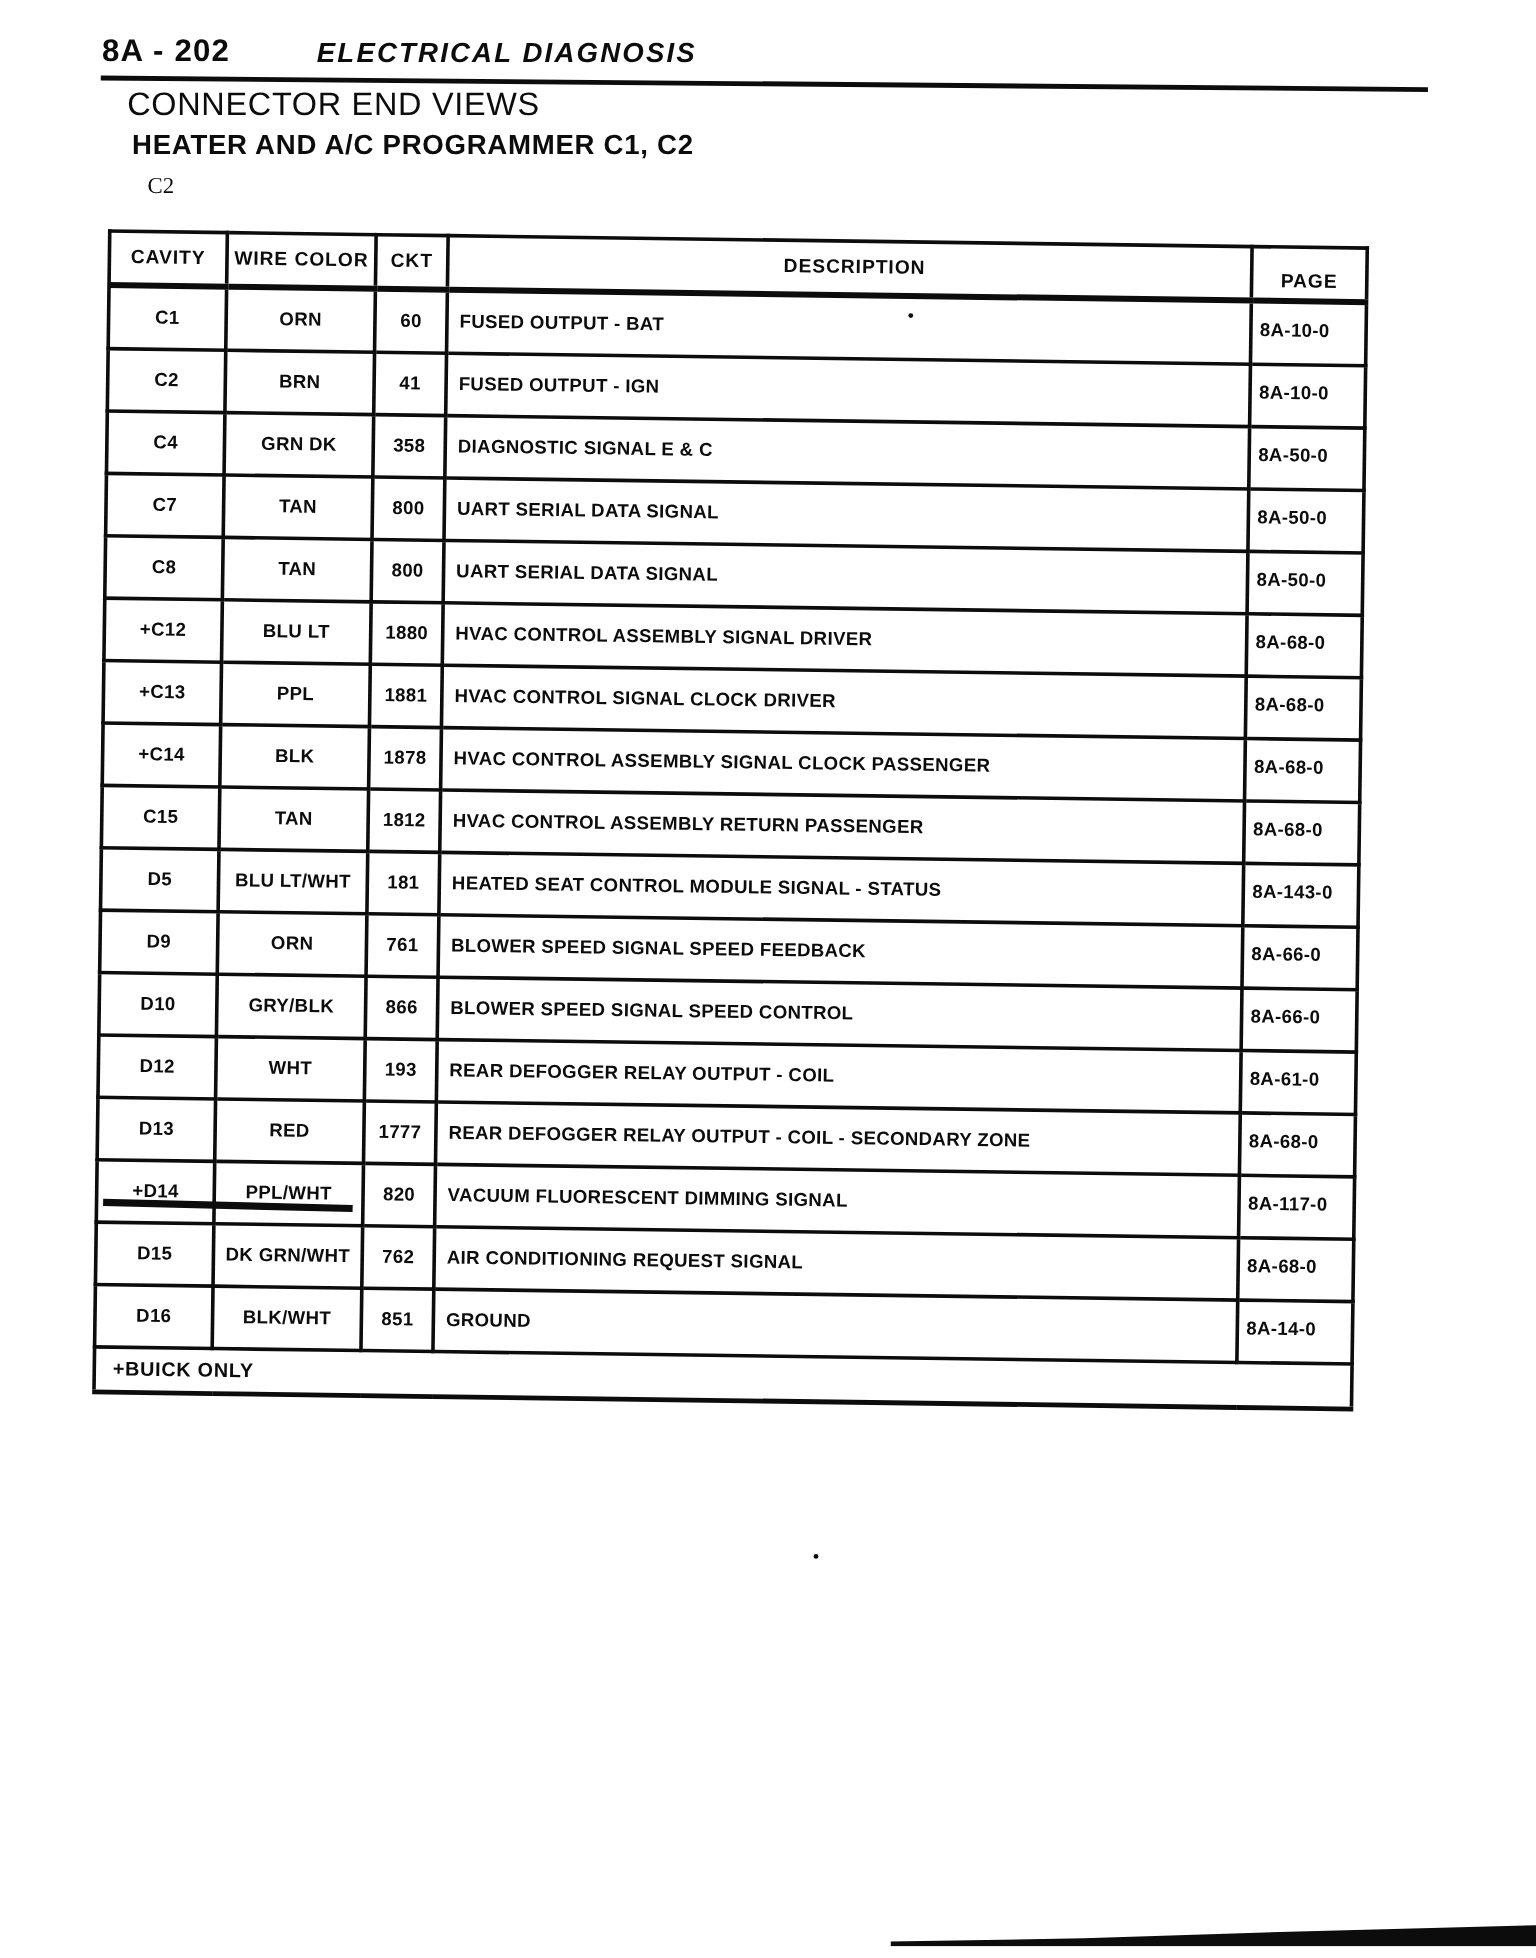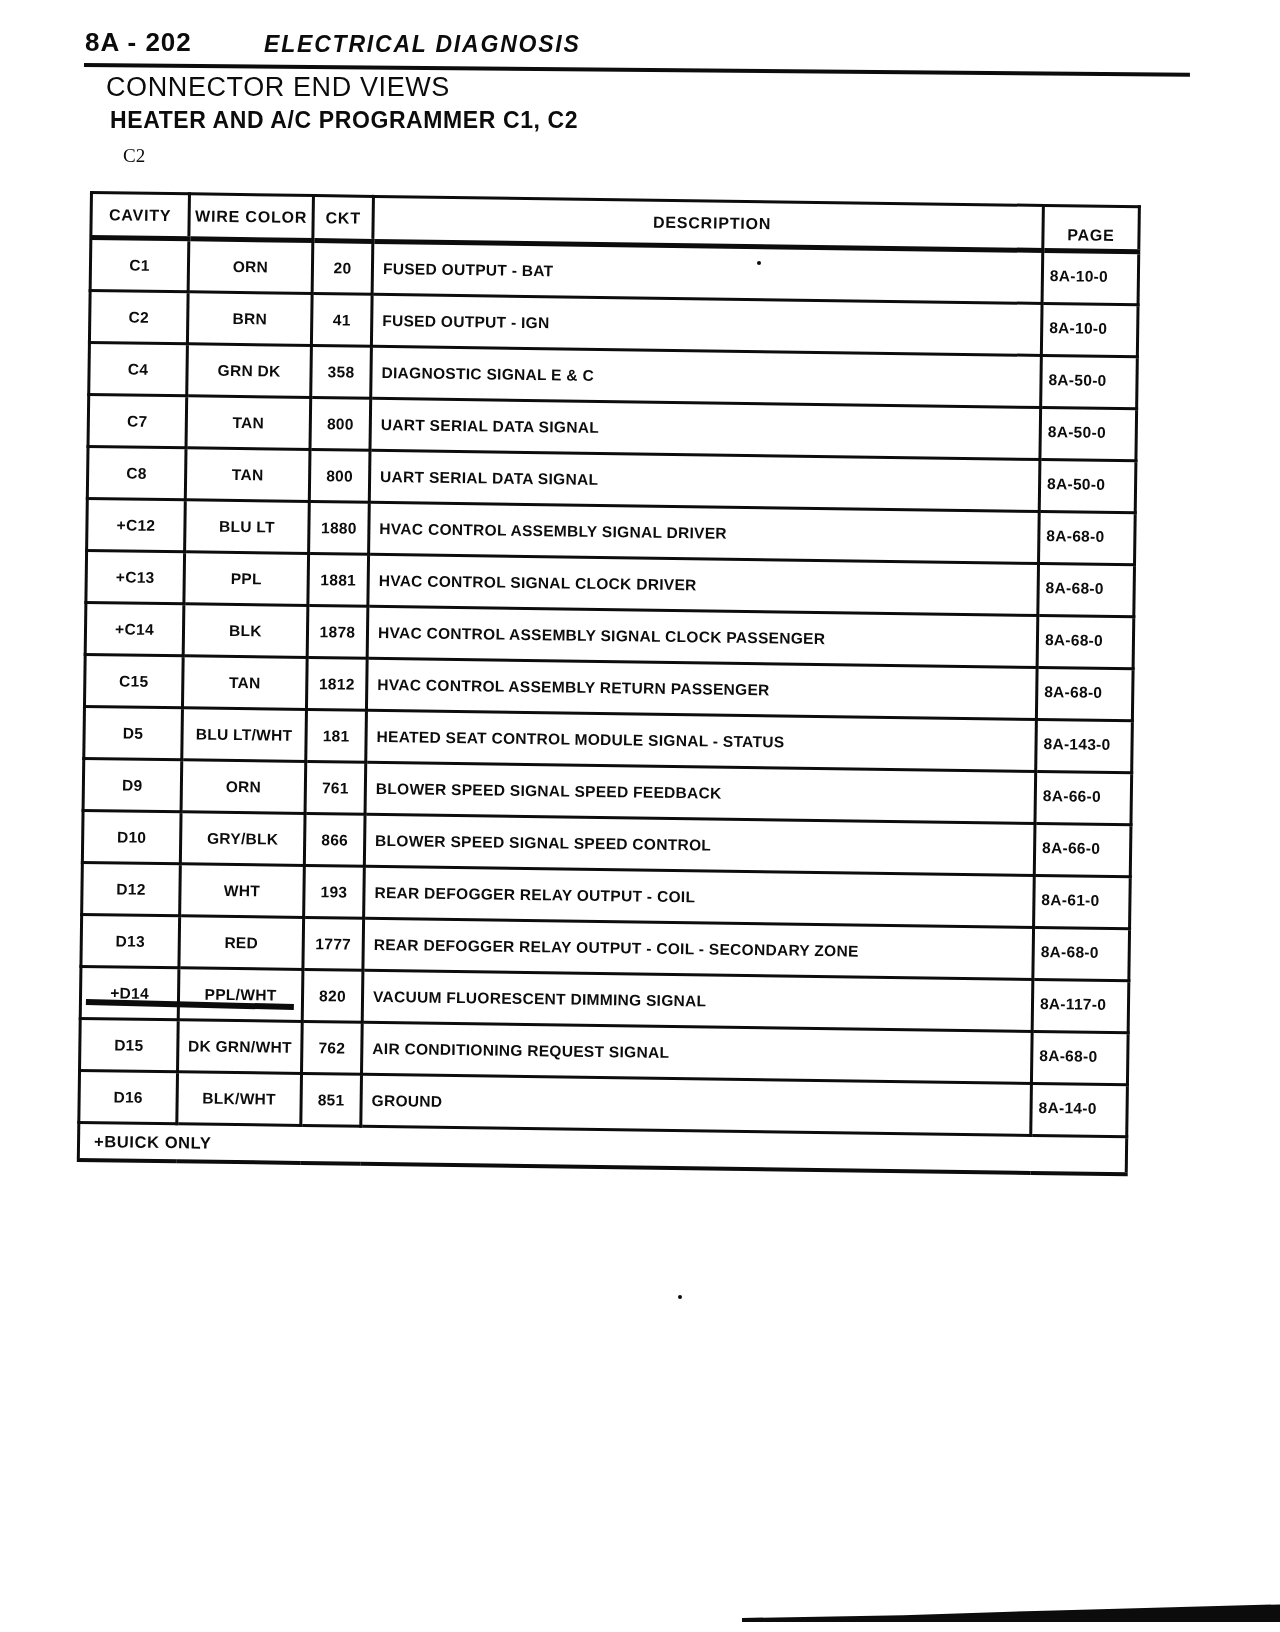--- a/index.html
+++ b/index.html
@@ -70,21 +70,21 @@
           <th class="wire">WIRE COLOR</th>
           <th class="ckt">CKT</th>
           <th class="desc" style="text-align:center">DESCRIPTION</th>
           <th class="pg">PAGE</th>
         </tr>
       </thead>
       <tbody>
           <tr>
             <td class="cav">C1</td>
             <td class="wire">ORN</td>
-            <td class="ckt">20</td>
+            <td class="ckt">60</td>
             <td class="desc">FUSED OUTPUT - BAT</td>
             <td class="pg">8A-10-0</td>
           </tr>
           <tr>
             <td class="cav">C2</td>
             <td class="wire">BRN</td>
             <td class="ckt">41</td>
             <td class="desc">FUSED OUTPUT - IGN</td>
             <td class="pg">8A-10-0</td>
           </tr>

